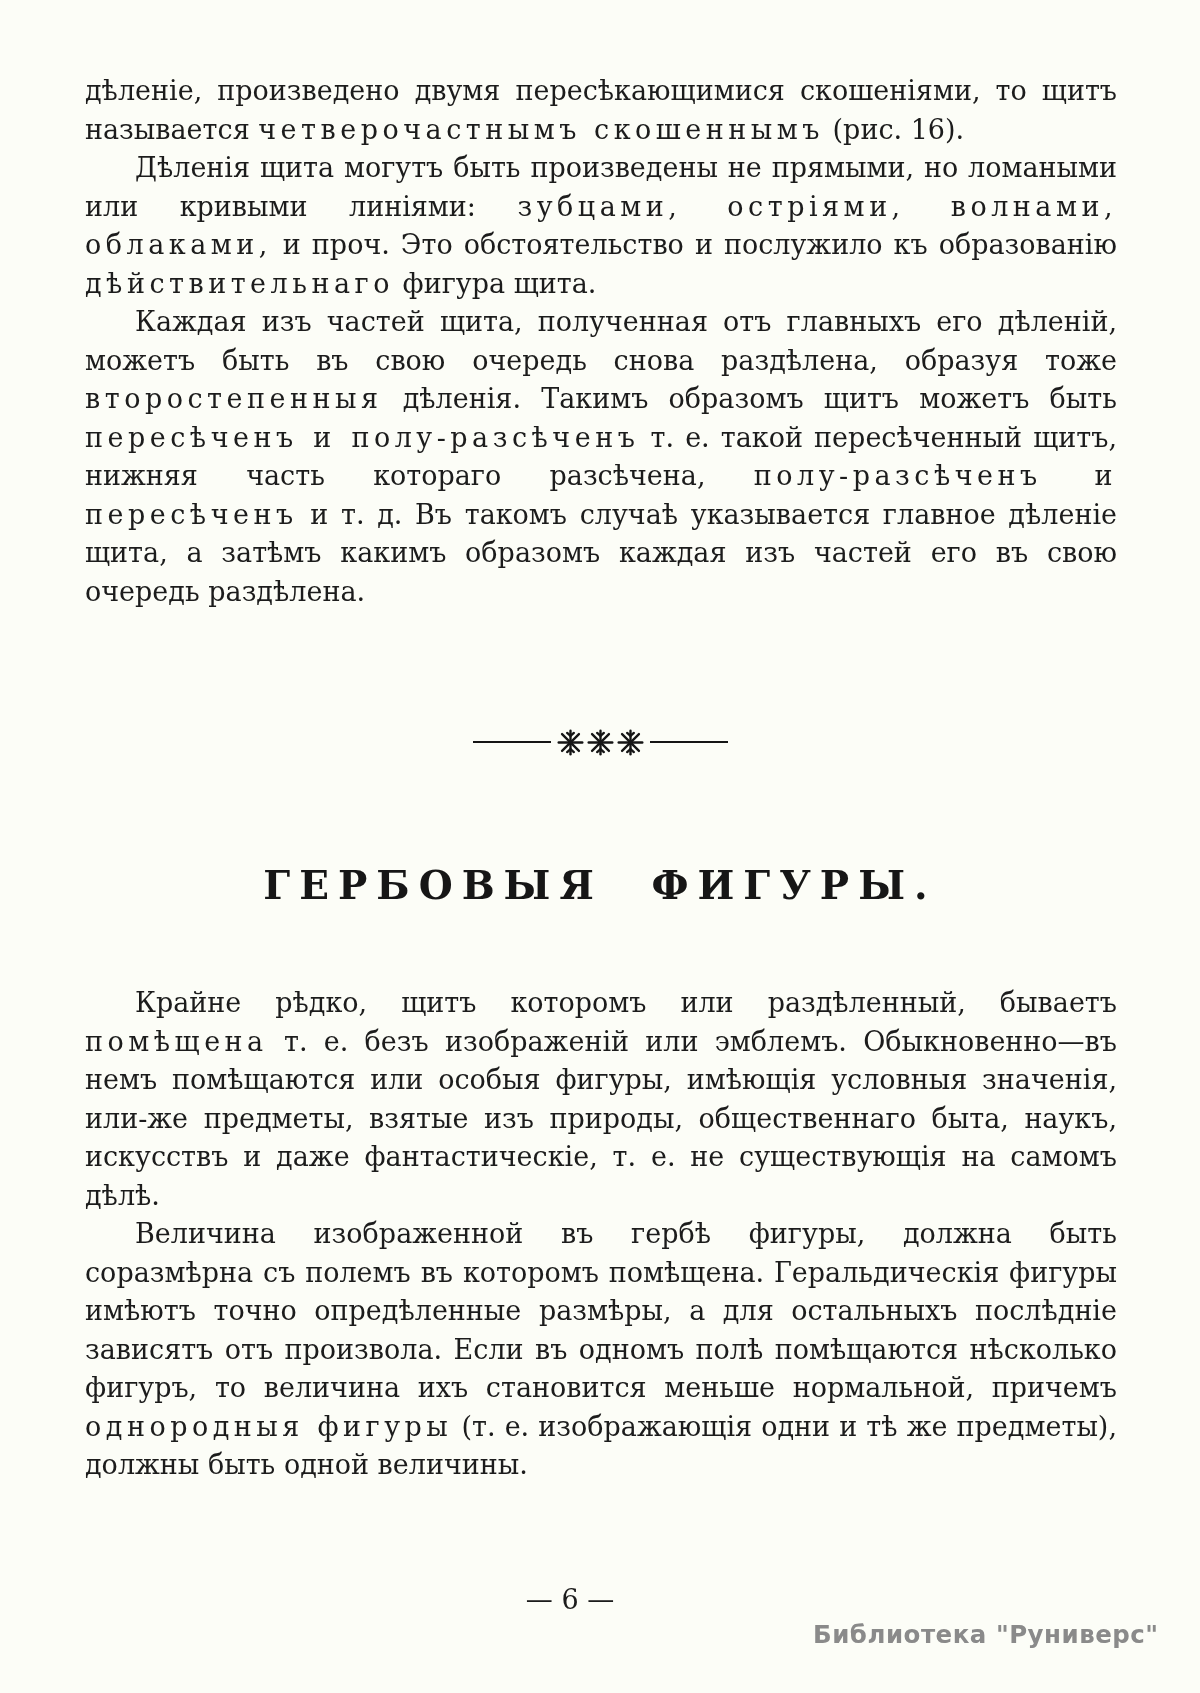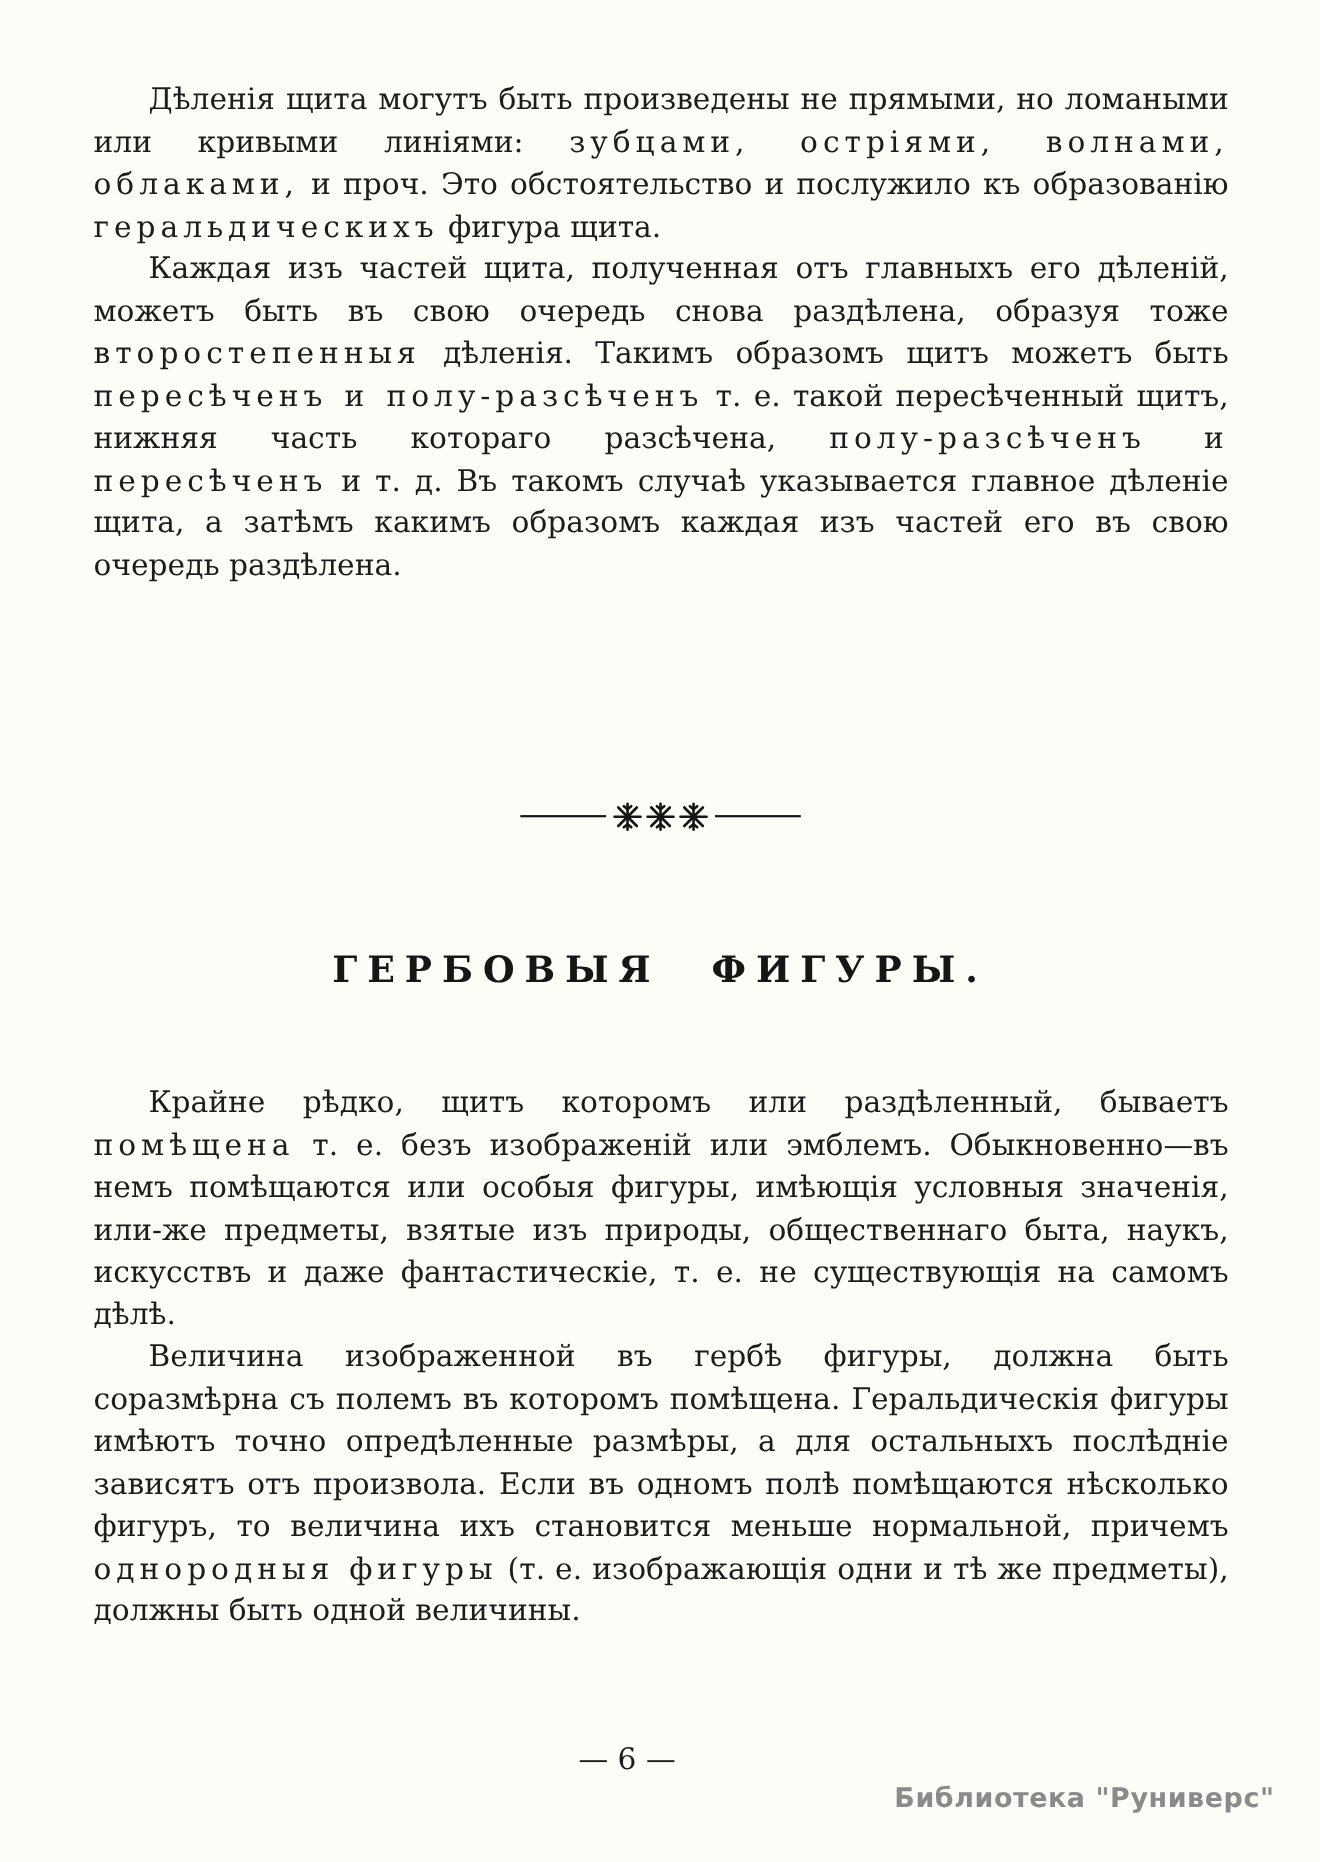--- a/index.html
+++ b/index.html
@@ -56,21 +56,21 @@
     align-items: center;
     gap: 3px;
   }
   h1.heading {
     position: absolute;
     top: 862px;
     left: 0;
     width: 100%;
     margin: 0;
     text-align: center;
-    font-size: 33px;
+    font-size: 39px;
     font-weight: bold;
     letter-spacing: 9px;
     word-spacing: 26px;
     color: #161616;
   }
   .footer {
     position: absolute;
     top: 1584px;
     left: 0;
     width: 1140px;
@@ -88,21 +88,22 @@
     color: #8a8a8a;
     letter-spacing: 0.5px;
   }
 </style>
 </head>
 <body>
 
 <div class="page">
 
   <div class="text-block top">
-      <p class="para indent"><span>Дѣленія щита могутъ быть произведены не прямыми, но ломаными или кривыми линіями: </span><span class="sp">зубцами, остріями, волнами, облаками,</span><span> и проч. Это обстоятельство и послужило къ образованію </span><span class="sp">геральдическихъ</span><span> фигура щита.</span></p>
+      <p class="para"><span>дѣленіе, произведено двумя пересѣкающимися скошеніями, то щитъ называется </span><span class="sp">четверочастнымъ скошеннымъ</span><span> (рис. 16).</span></p>
+      <p class="para indent"><span>Дѣленія щита могутъ быть произведены не прямыми, но ломаными или кривыми линіями: </span><span class="sp">зубцами, остріями, волнами, облаками,</span><span> и проч. Это обстоятельство и послужило къ образованію </span><span class="sp">дѣйствительнаго</span><span> фигура щита.</span></p>
       <p class="para indent"><span>Каждая изъ частей щита, полученная отъ главныхъ его дѣленій, можетъ быть въ свою очередь снова раздѣлена, образуя тоже </span><span class="sp">второстепенныя</span><span> дѣленія. Такимъ образомъ щитъ можетъ быть </span><span class="sp">пересѣченъ и полу-разсѣченъ</span><span> т. е. такой пересѣченный щитъ, нижняя часть котораго разсѣчена, </span><span class="sp">полу-разсѣченъ и пересѣченъ</span><span> и т. д. Въ такомъ случаѣ указывается главное дѣленіе щита, а затѣмъ какимъ образомъ каждая изъ частей его въ свою очередь раздѣлена.</span></p>
     </div>
 
   <div class="divider">
     <span class="rule"></span>
     <span class="orn-group">
       <svg width="27" height="27" viewBox="0 0 24 24">
         <g stroke="#151515" stroke-width="2.1" stroke-linecap="round">
           <line x1="12" y1="1.5" x2="12" y2="22.5"></line>
             <line x1="1.5" y1="12" x2="22.5" y2="12"></line>

